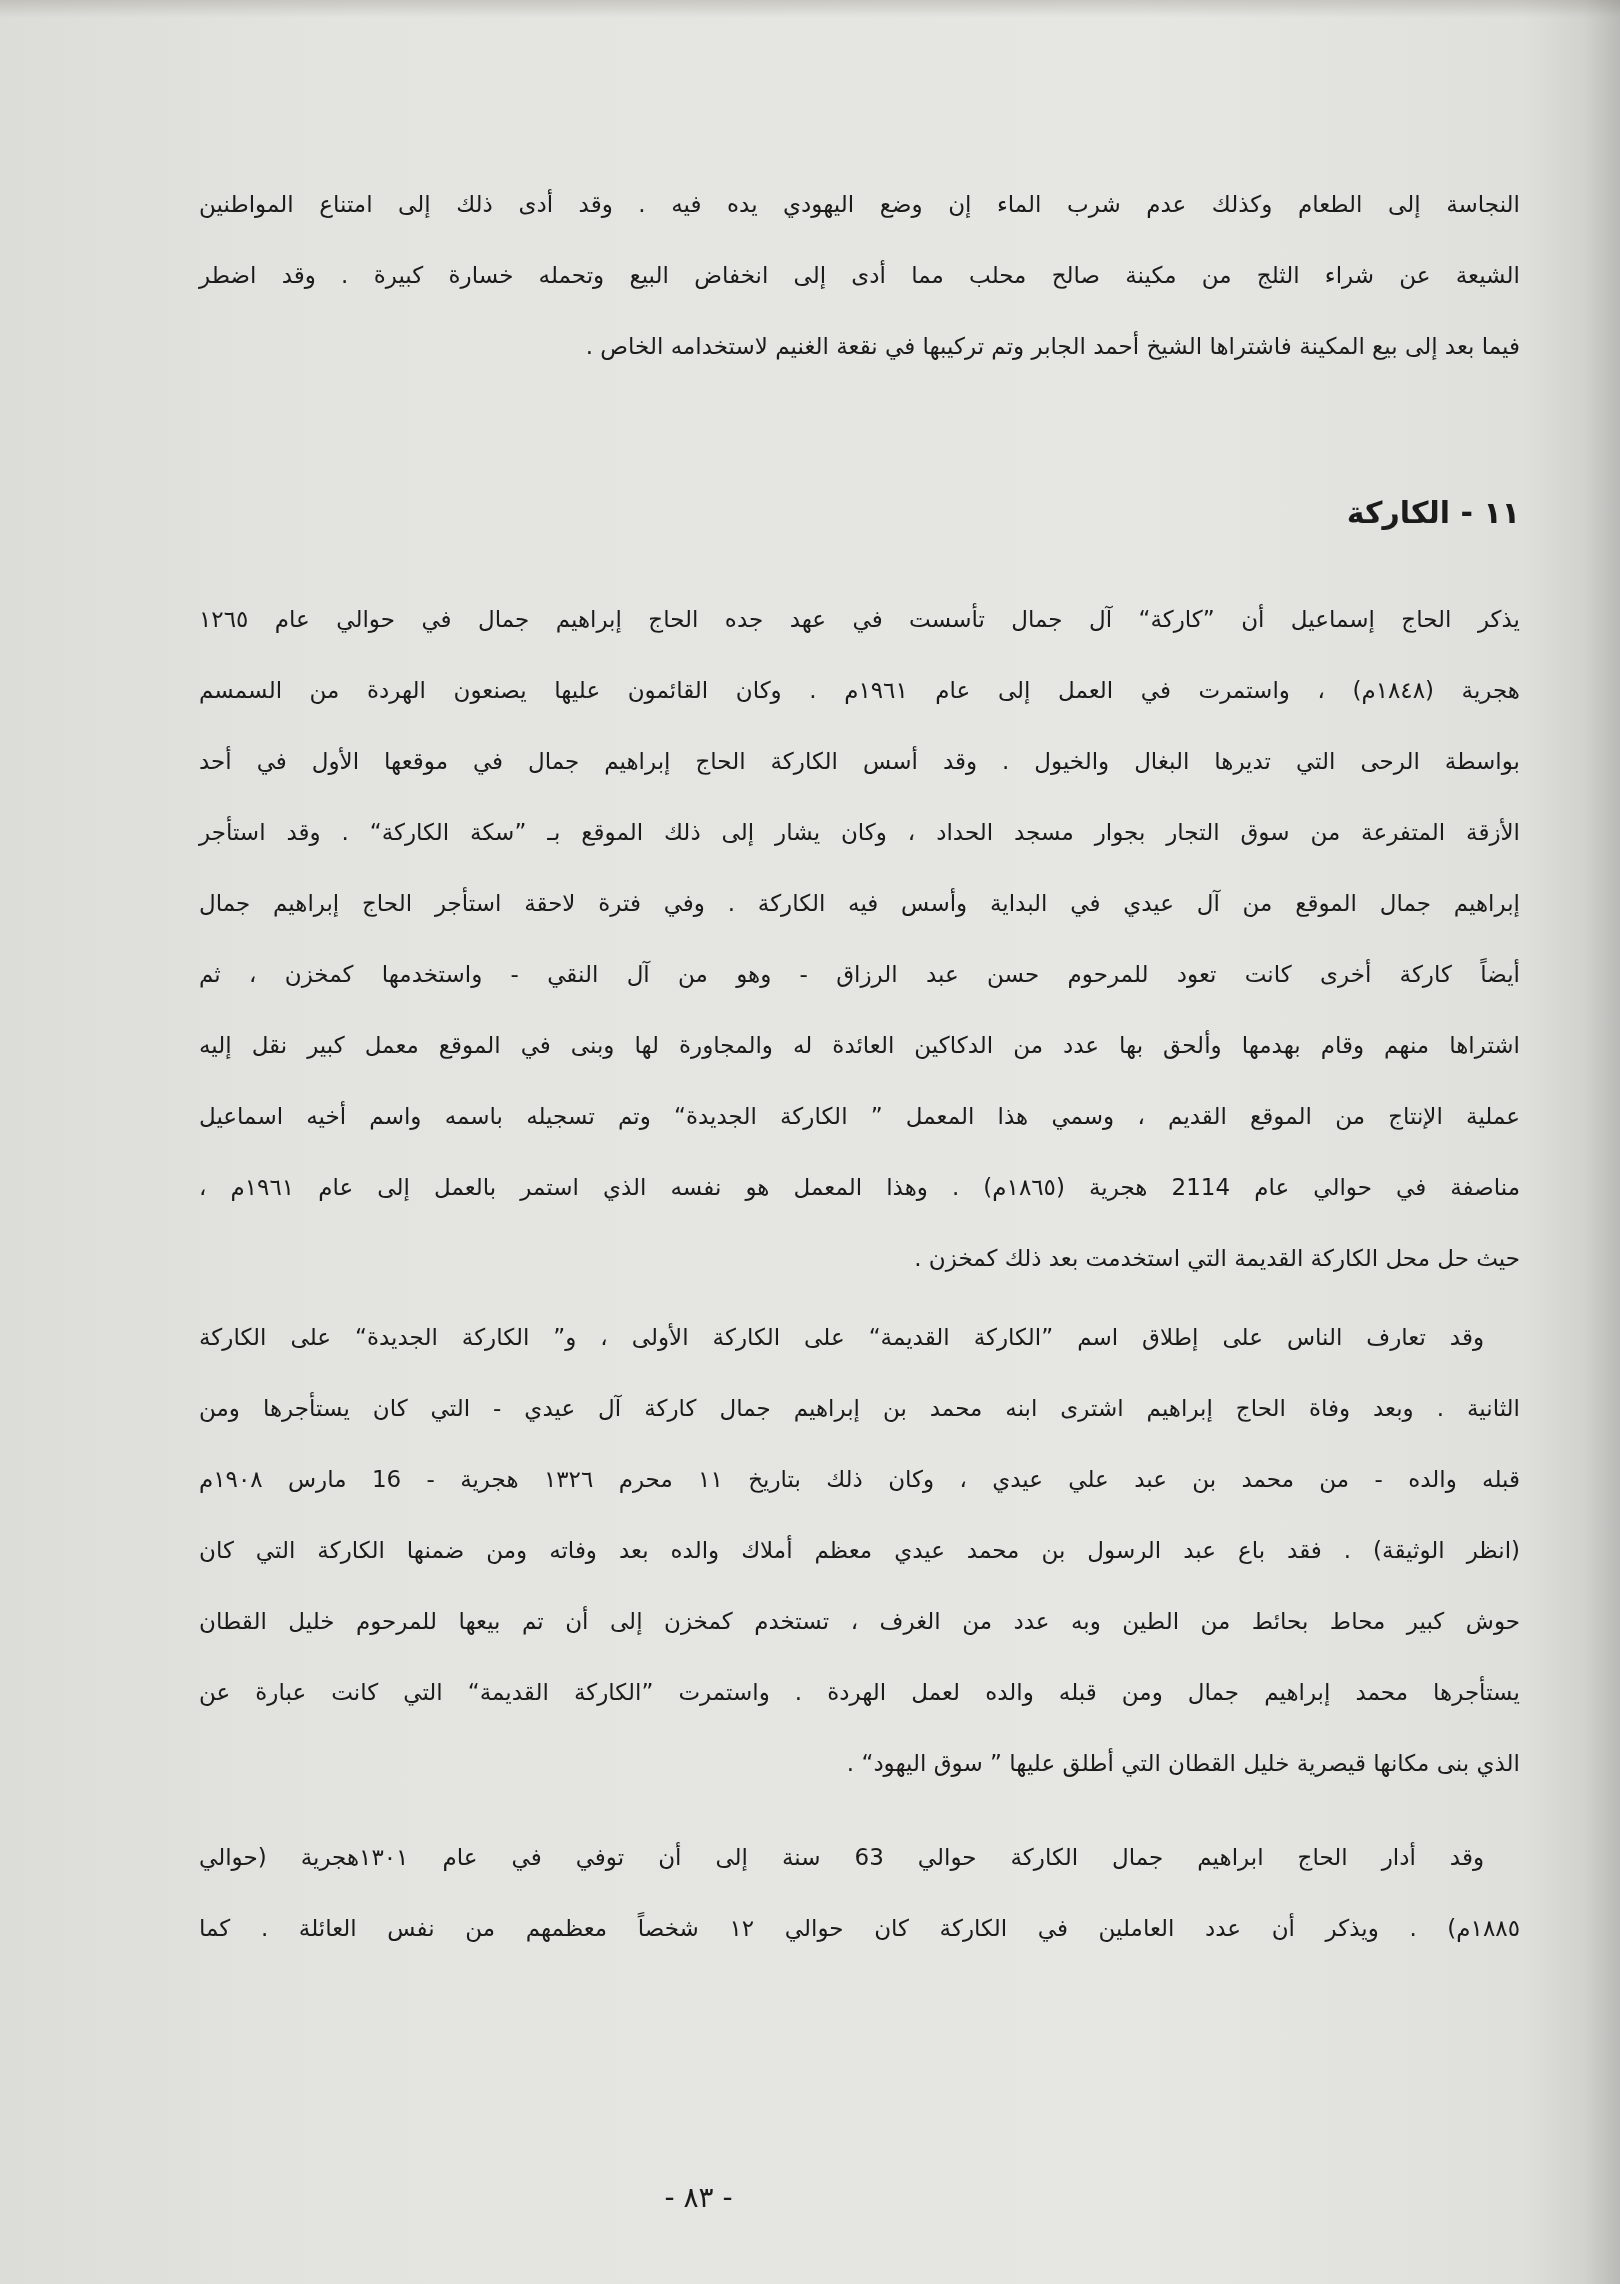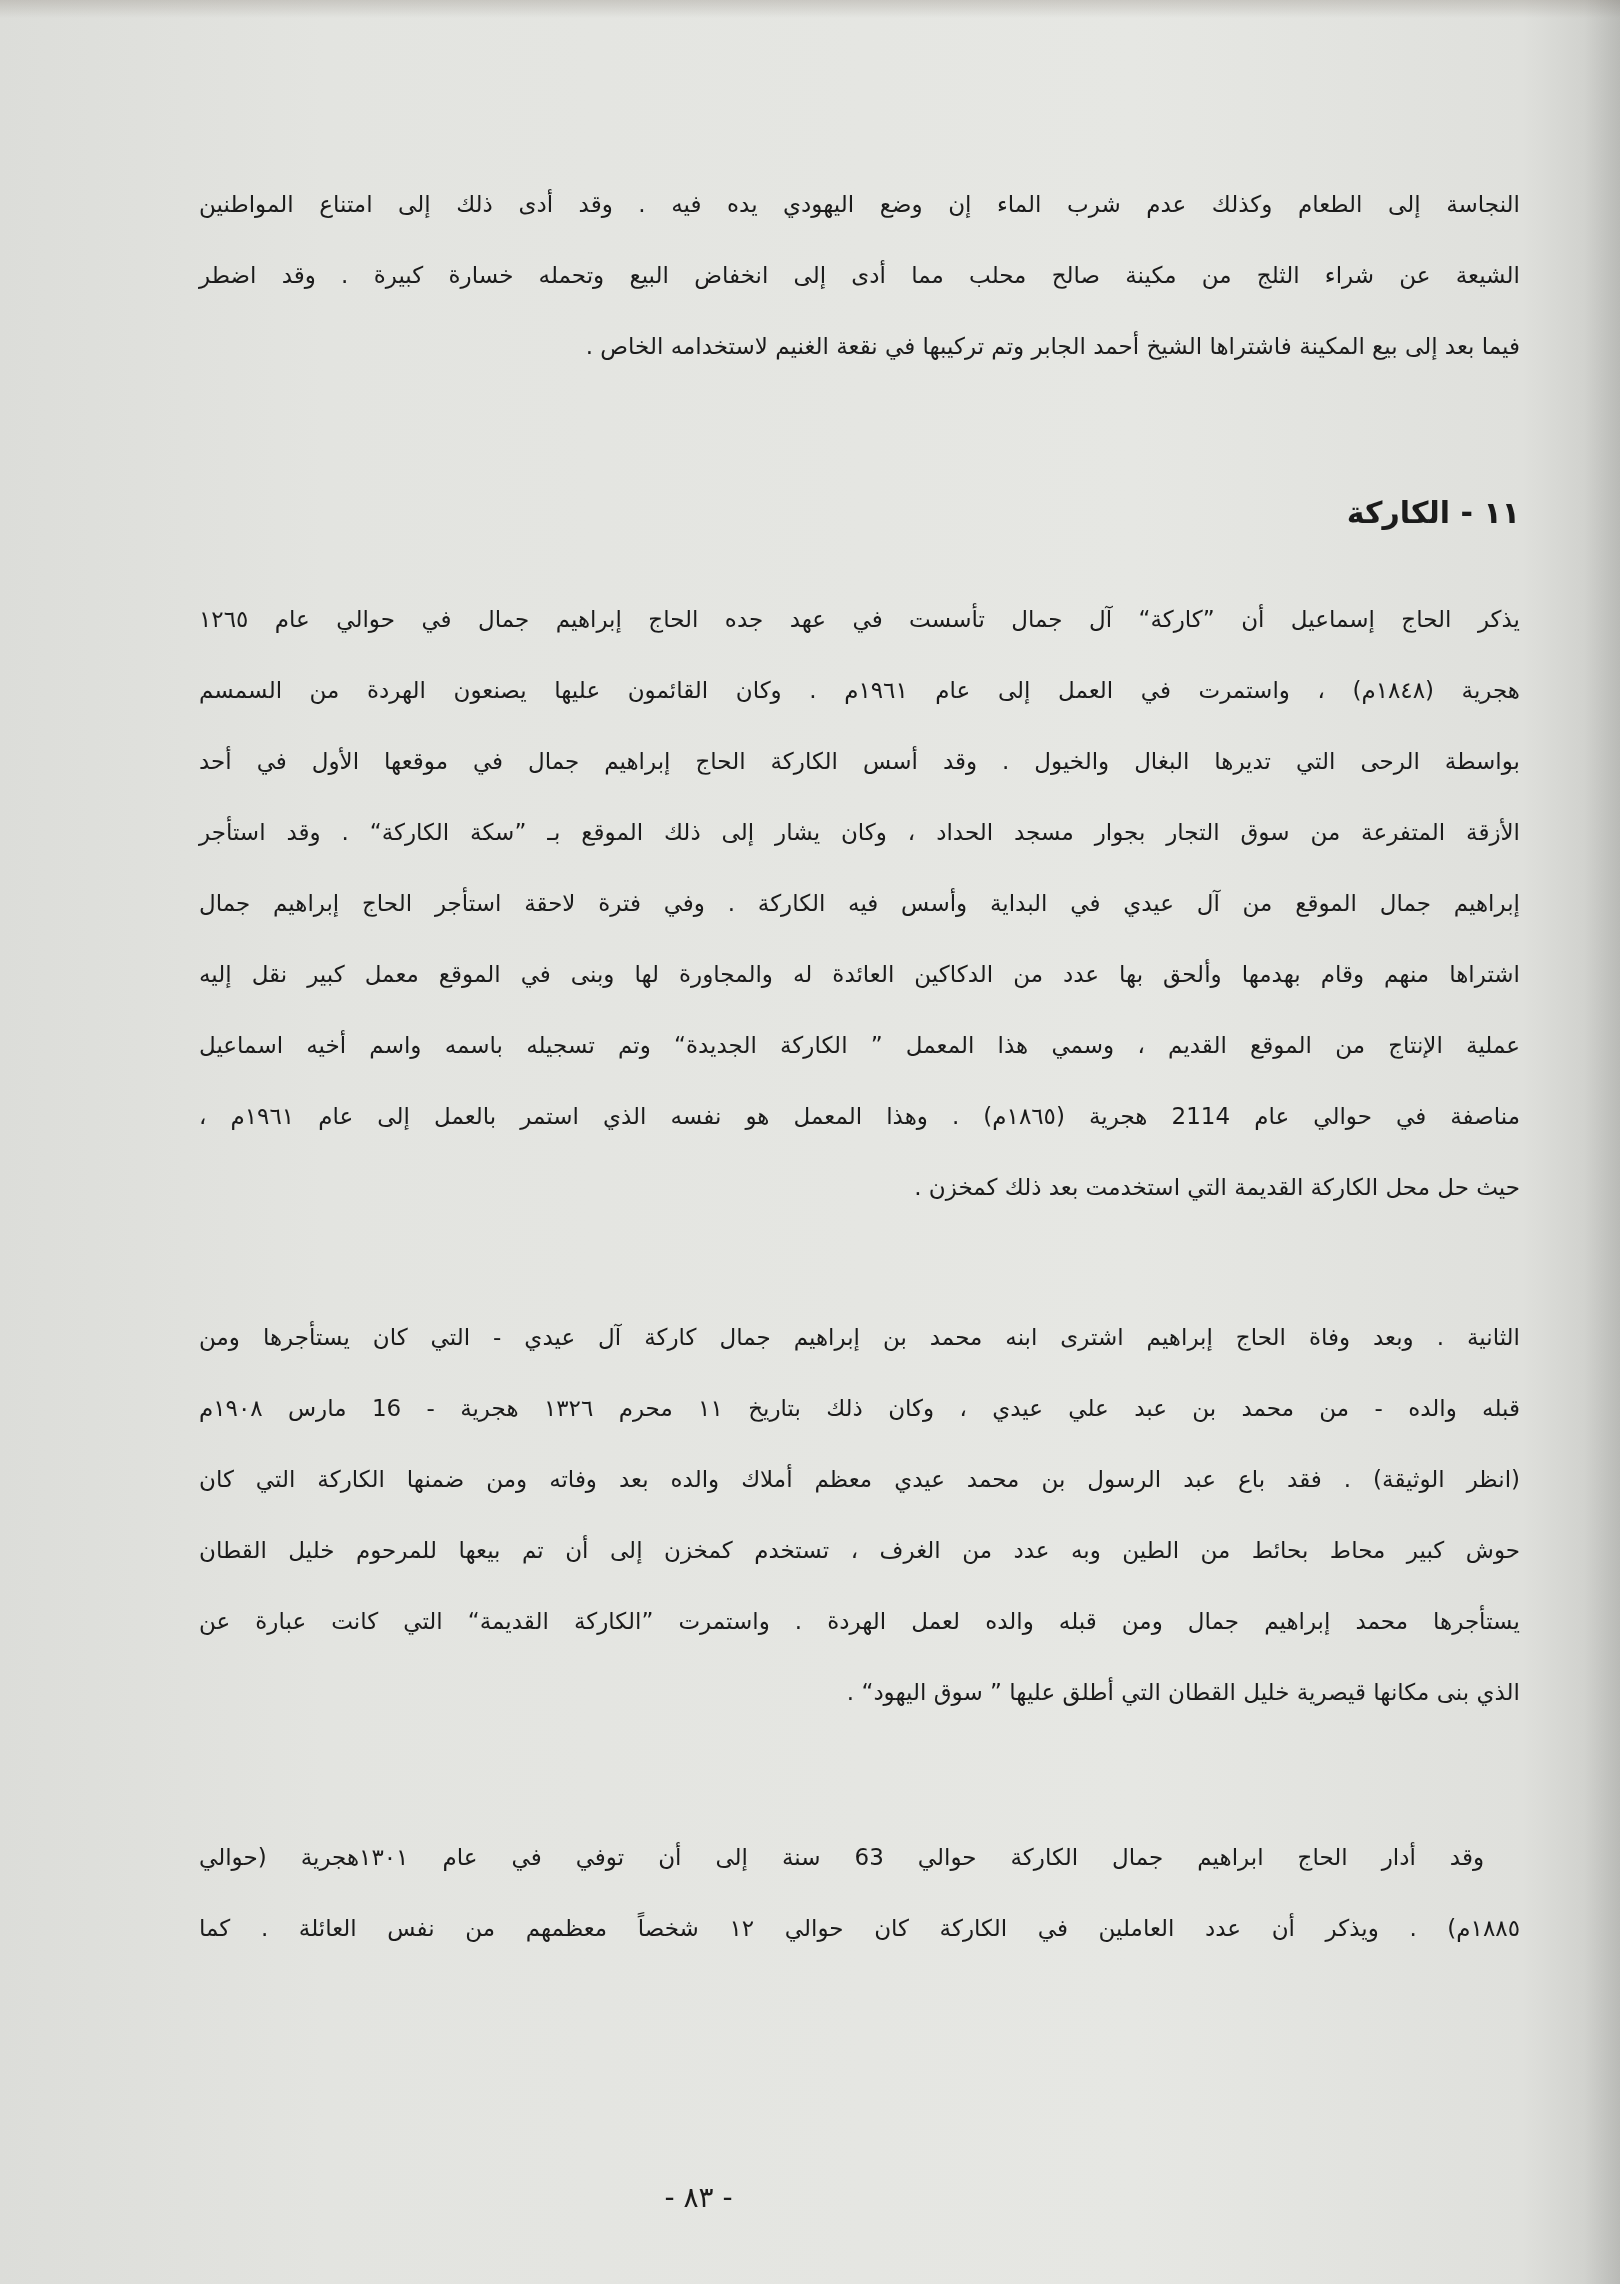--- a/index.html
+++ b/index.html
@@ -93,27 +93,29 @@
   </div>
 
   <div id="section-heading">١١ - الكاركة</div>
 
   <div id="para1" class="text-block">
     <span class="line">يذكر الحاج إسماعيل أن ”كاركة“ آل جمال تأسست في عهد جده الحاج إبراهيم جمال في حوالي عام ١٢٦٥</span>
     <span class="line">هجرية (١٨٤٨م) ، واستمرت في العمل إلى عام ١٩٦١م . وكان القائمون عليها يصنعون الهردة من السمسم</span>
     <span class="line">بواسطة الرحى التي تديرها البغال والخيول . وقد أسس الكاركة الحاج إبراهيم جمال في موقعها الأول في أحد</span>
     <span class="line">الأزقة المتفرعة من سوق التجار بجوار مسجد الحداد ، وكان يشار إلى ذلك الموقع بـ ”سكة الكاركة“ . وقد استأجر</span>
     <span class="line">إبراهيم جمال الموقع من آل عيدي في البداية وأسس فيه الكاركة . وفي فترة لاحقة استأجر الحاج إبراهيم جمال</span>
+    <span class="line">أيضاً كاركة أخرى كانت تعود للمرحوم حسن عبد الرزاق - وهو من آل النقي - واستخدمها كمخزن ، ثم</span>
     <span class="line">اشتراها منهم وقام بهدمها وألحق بها عدد من الدكاكين العائدة له والمجاورة لها وبنى في الموقع معمل كبير نقل إليه</span>
     <span class="line">عملية الإنتاج من الموقع القديم ، وسمي هذا المعمل ” الكاركة الجديدة“ وتم تسجيله باسمه واسم أخيه اسماعيل</span>
     <span class="line">مناصفة في حوالي عام 2114 هجرية (١٨٦٥م) . وهذا المعمل هو نفسه الذي استمر بالعمل إلى عام ١٩٦١م ،</span>
     <span class="line last">حيث حل محل الكاركة القديمة التي استخدمت بعد ذلك كمخزن .</span>
   </div>
 
   <div id="para2" class="text-block">
+    <span class="line indent">وقد تعارف الناس على إطلاق اسم ”الكاركة القديمة“ على الكاركة الأولى ، و” الكاركة الجديدة“ على الكاركة</span>
     <span class="line">الثانية . وبعد وفاة الحاج إبراهيم اشترى ابنه محمد بن إبراهيم جمال كاركة آل عيدي - التي كان يستأجرها ومن</span>
     <span class="line">قبله والده - من محمد بن عبد علي عيدي ، وكان ذلك بتاريخ ١١ محرم ١٣٢٦ هجرية - 16 مارس ١٩٠٨م</span>
     <span class="line">(انظر الوثيقة) . فقد باع عبد الرسول بن محمد عيدي معظم أملاك والده بعد وفاته ومن ضمنها الكاركة التي كان</span>
     <span class="line">حوش كبير محاط بحائط من الطين وبه عدد من الغرف ، تستخدم كمخزن إلى أن تم بيعها للمرحوم خليل القطان</span>
     <span class="line">يستأجرها محمد إبراهيم جمال ومن قبله والده لعمل الهردة . واستمرت ”الكاركة القديمة“ التي كانت عبارة عن</span>
     <span class="line last">الذي بنى مكانها قيصرية خليل القطان التي أطلق عليها ” سوق اليهود“ .</span>
   </div>
 
   <div id="para3" class="text-block">
     <span class="line indent">وقد أدار الحاج ابراهيم جمال الكاركة حوالي 63 سنة إلى أن توفي في عام ١٣٠١هجرية (حوالي</span>

